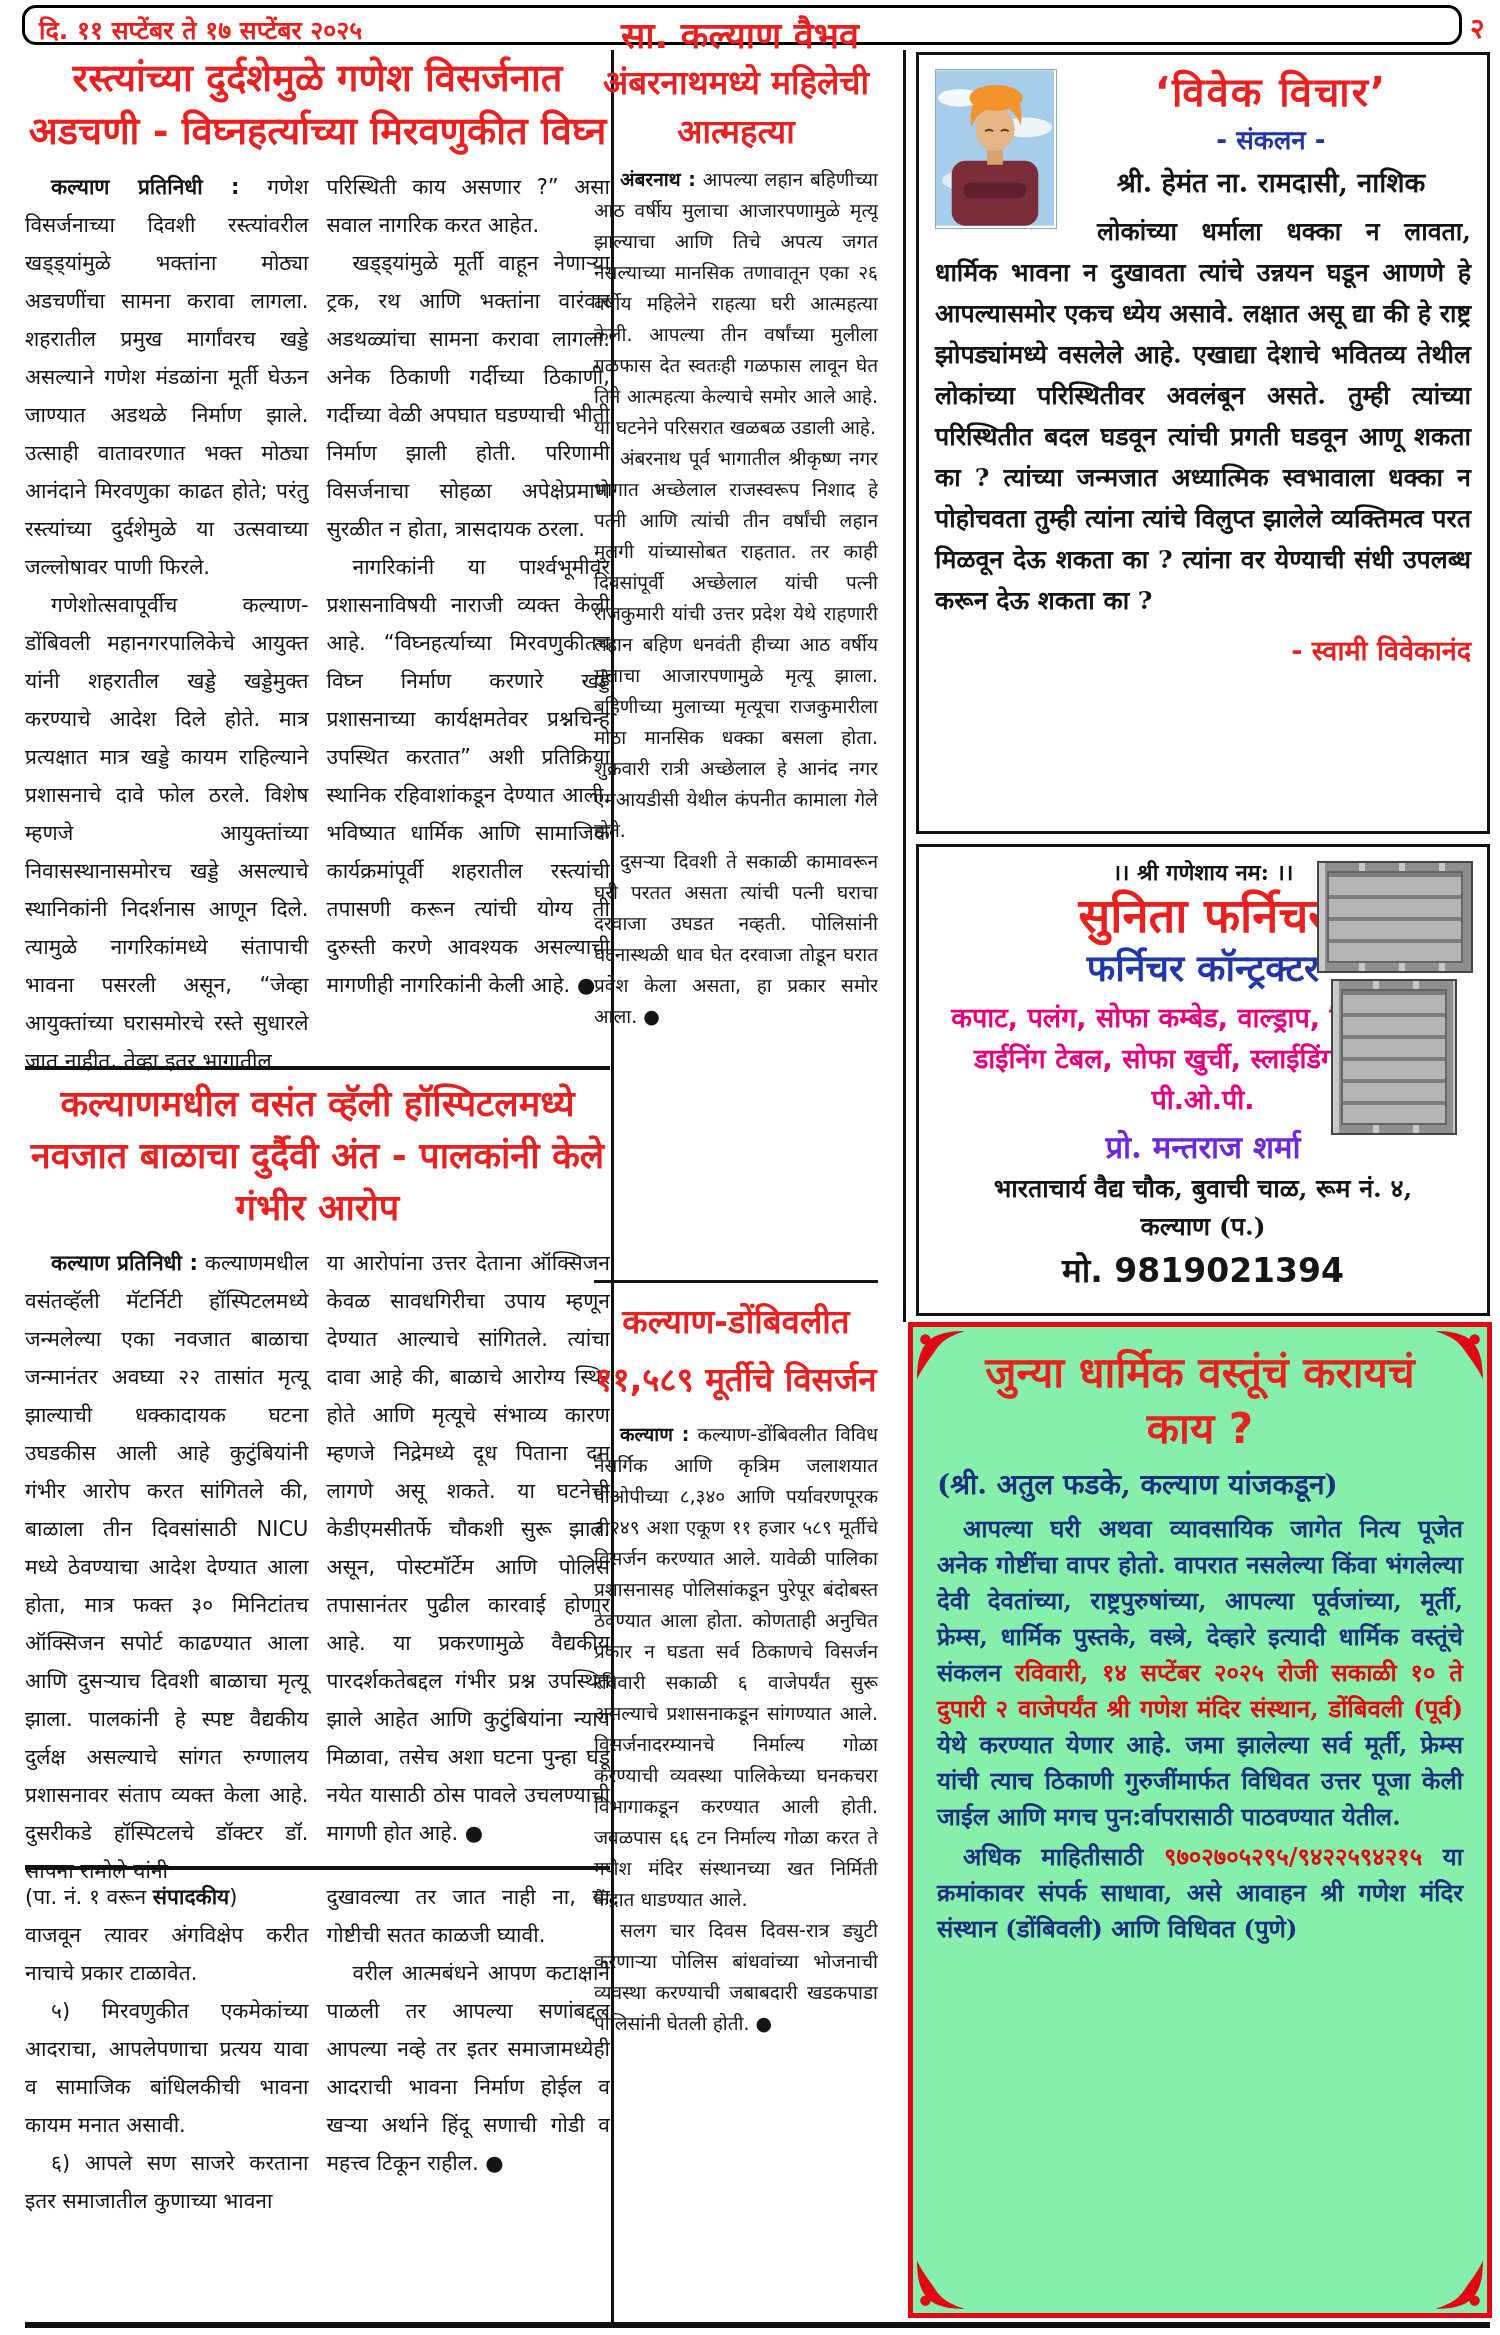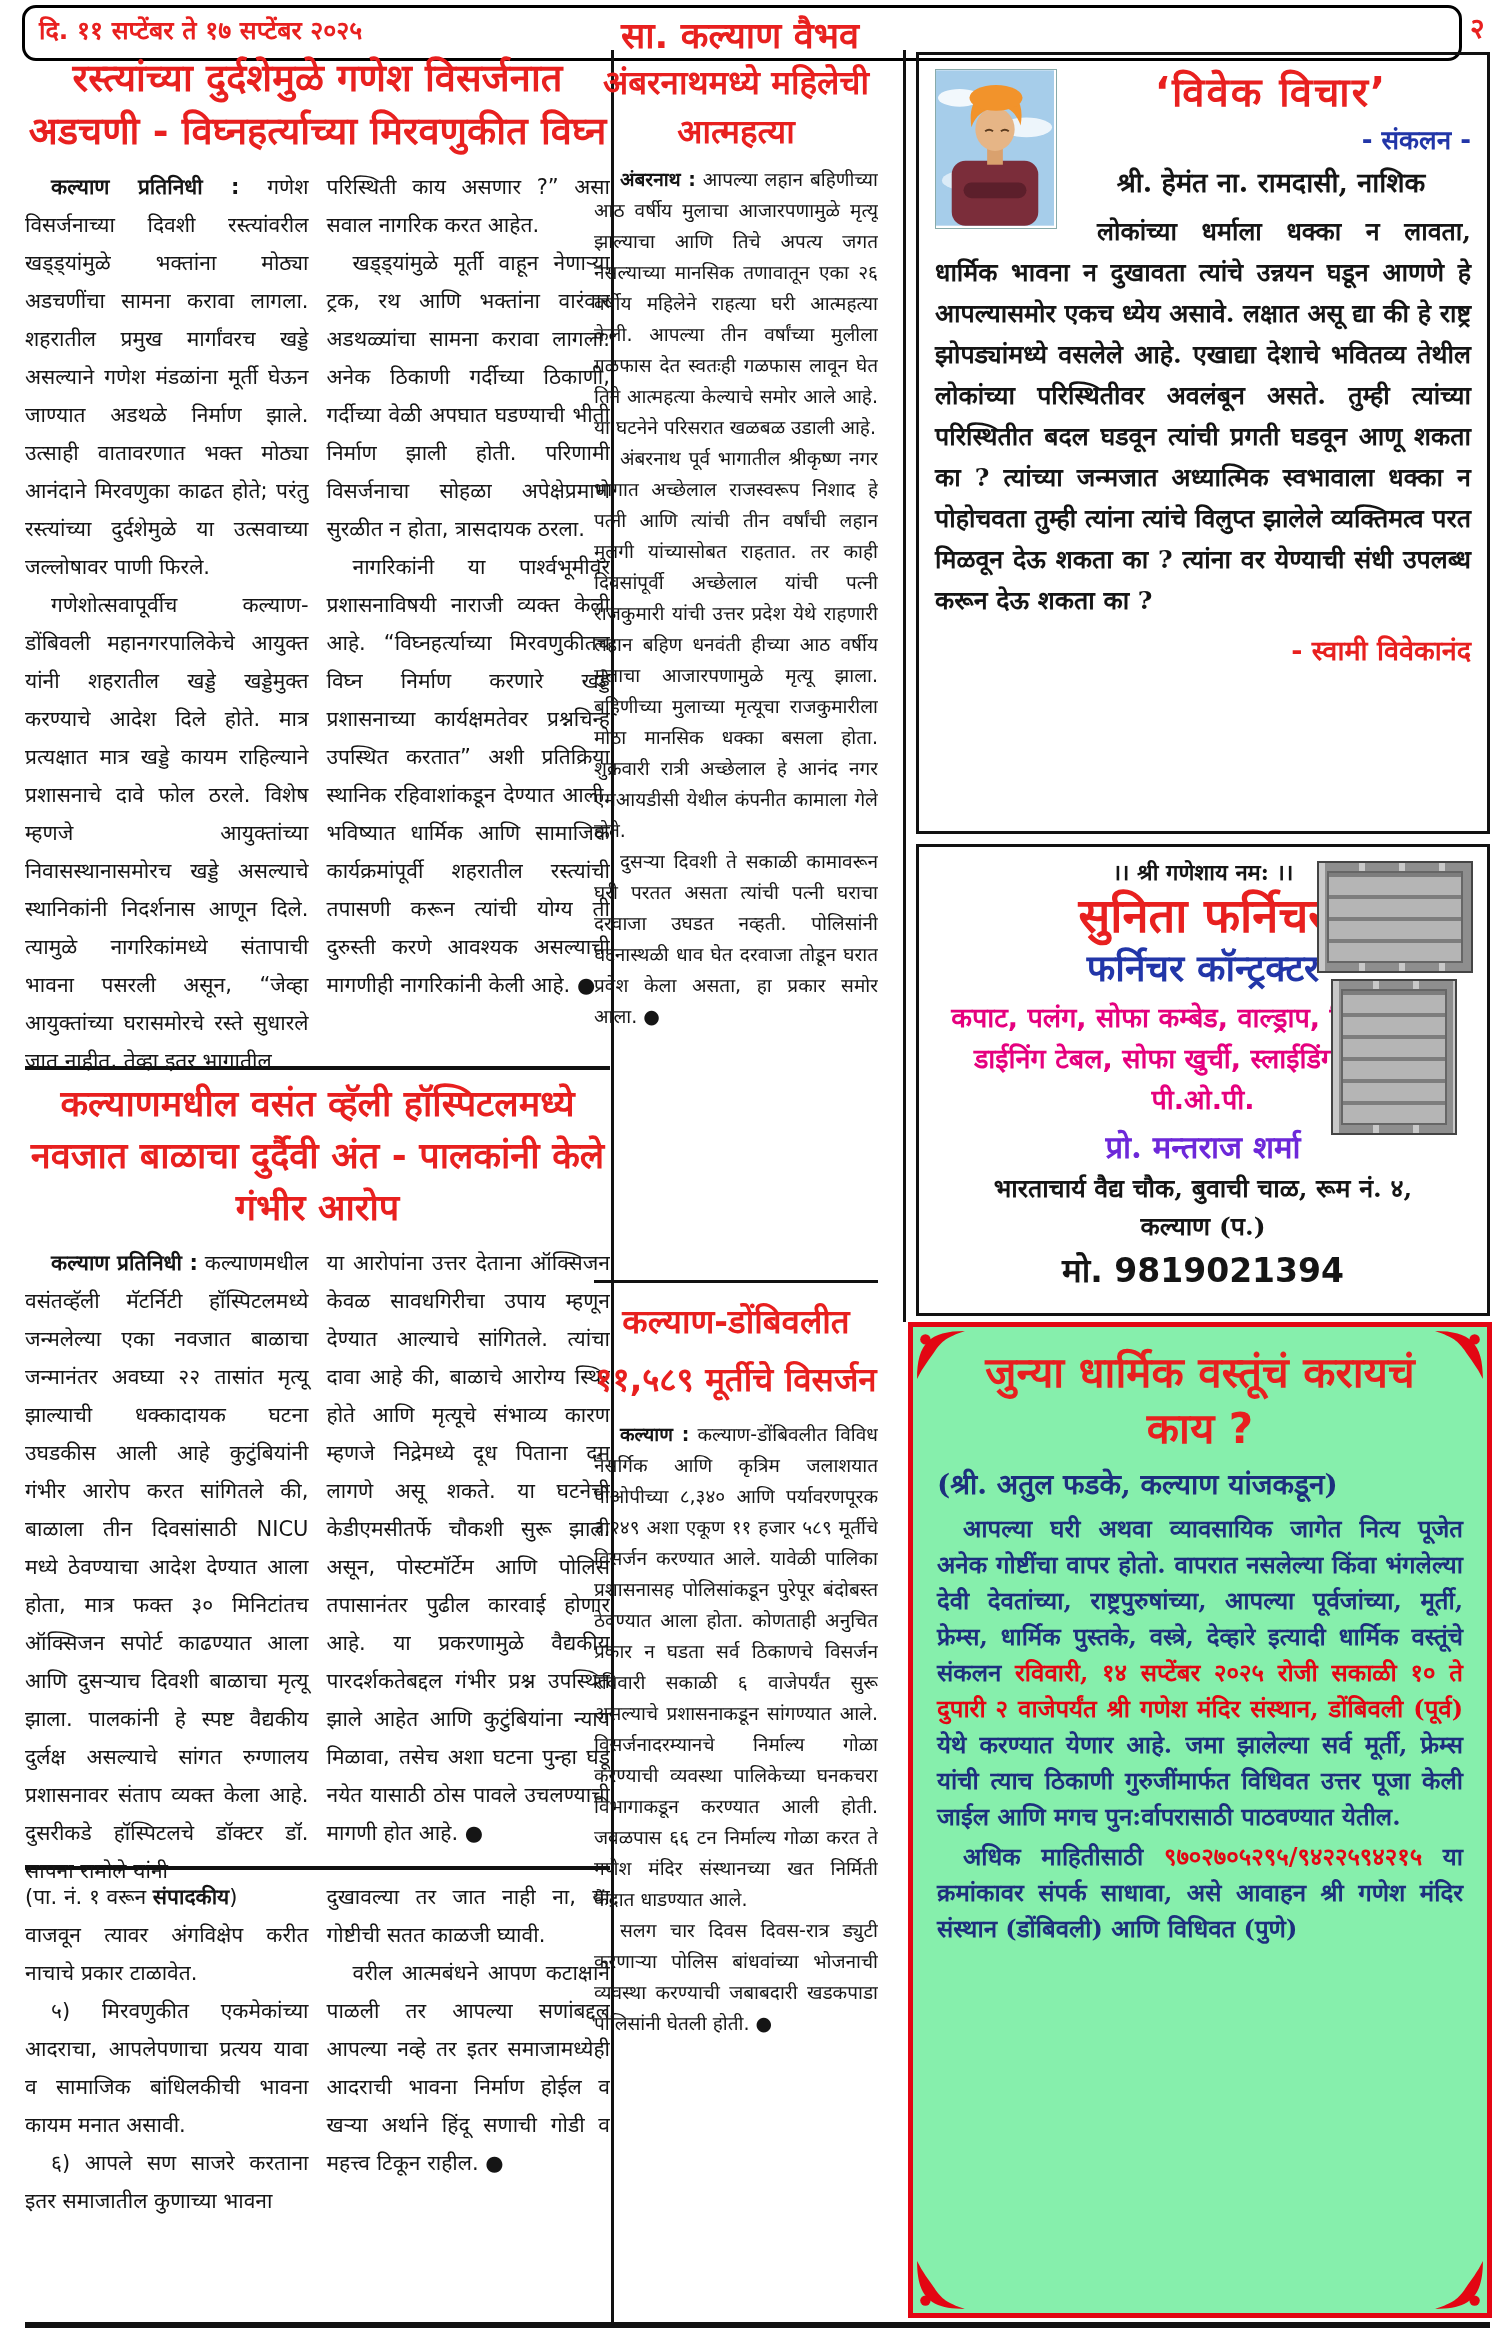--- a/index.html
+++ b/index.html
@@ -2,21 +2,21 @@
 <html><head>
 <meta charset="utf-8">
 <style>
   html,body{margin:0;padding:0}
   body{
     position:relative;width:1500px;height:2335px;background:#ffffff;
     font-family:"DejaVu Sans",sans-serif;color:#151515;overflow:hidden;
   }
   
   .masthead-box{
-    position:absolute;left:22px;top:5px;width:1440px;height:56px;
+    position:absolute;left:22px;top:5px;width:1440px;height:40px;
     border:3px solid #000;border-radius:14px;box-sizing:border-box;
   }
   .date-line{position:absolute;left:14px;top:4px;font-size:25px;font-weight:bold;color:#e8201f;white-space:nowrap}
   .masthead{position:absolute;left:0;right:4px;top:2px;text-align:center;font-size:36px;font-weight:bold;color:#e8201f}
   .page-num{position:absolute;left:1470px;top:8px;font-size:28px;font-weight:bold;color:#e8201f}
   
   .block{position:absolute;overflow:hidden}
   .headline{color:#e8201f;font-weight:bold;text-align:center;margin:0}
   .cols{display:flex;gap:18px}
   .col{flex:1;min-width:0}
@@ -42,21 +42,21 @@
   .body-visarjan{height:760px}
   
   .vr{position:absolute;width:3px;background:#111}
   .vr-left{left:611px;top:50px;height:2272px}
   .vr-right{left:903px;top:50px;height:1272px}
   .bottom-rule{position:absolute;left:25px;top:2322px;width:1465px;height:6px;background:#111}
   
   .vivek-box{left:916px;top:52px;width:574px;height:782px;border:3px solid #111;box-sizing:border-box;padding:10px 16px}
   .vivek-portrait{float:left;width:120px;height:158px;margin:4px 14px 8px 0;border:1px solid #8aa;}
   .vivek-title{font-size:40px;line-height:54px;letter-spacing:2px}
-  .vivek-sub{color:#2236a8;font-weight:bold;text-align:right;font-size:26px;line-height:42px}
+  .vivek-sub{color:#2236a8;font-weight:bold;text-align:center;font-size:26px;line-height:42px}
   .vivek-compiler{font-family:"DejaVu Serif",serif;font-weight:bold;text-align:center;font-size:27px;line-height:44px}
   .vivek-body{font-family:"DejaVu Serif",serif;font-weight:bold;font-size:25px;line-height:41px;margin-top:6px}
   .vivek-sign{font-family:"DejaVu Serif",serif;font-weight:bold;color:#e8201f;text-align:right;font-size:27px;margin-top:10px}
   
   .furn-box{left:916px;top:844px;width:574px;height:472px;border:3px solid #111;box-sizing:border-box;text-align:center;padding-top:10px}
   .furn-invocation{font-family:"DejaVu Serif",serif;font-weight:bold;font-size:22px;line-height:30px}
   .furn-name{color:#e8201f;font-weight:bold;font-size:47px;line-height:58px}
   .furn-sub{color:#2236a8;font-weight:bold;font-size:37px;line-height:48px}
   .furn-items{color:#e5007e;font-weight:bold;font-size:27px;line-height:41px;width:94%;margin:4px auto 0 auto;text-align:center}
   .furn-prop{font-family:"DejaVu Serif",serif;color:#6d28d9;font-weight:bold;font-size:31px;line-height:46px;margin-top:4px}

